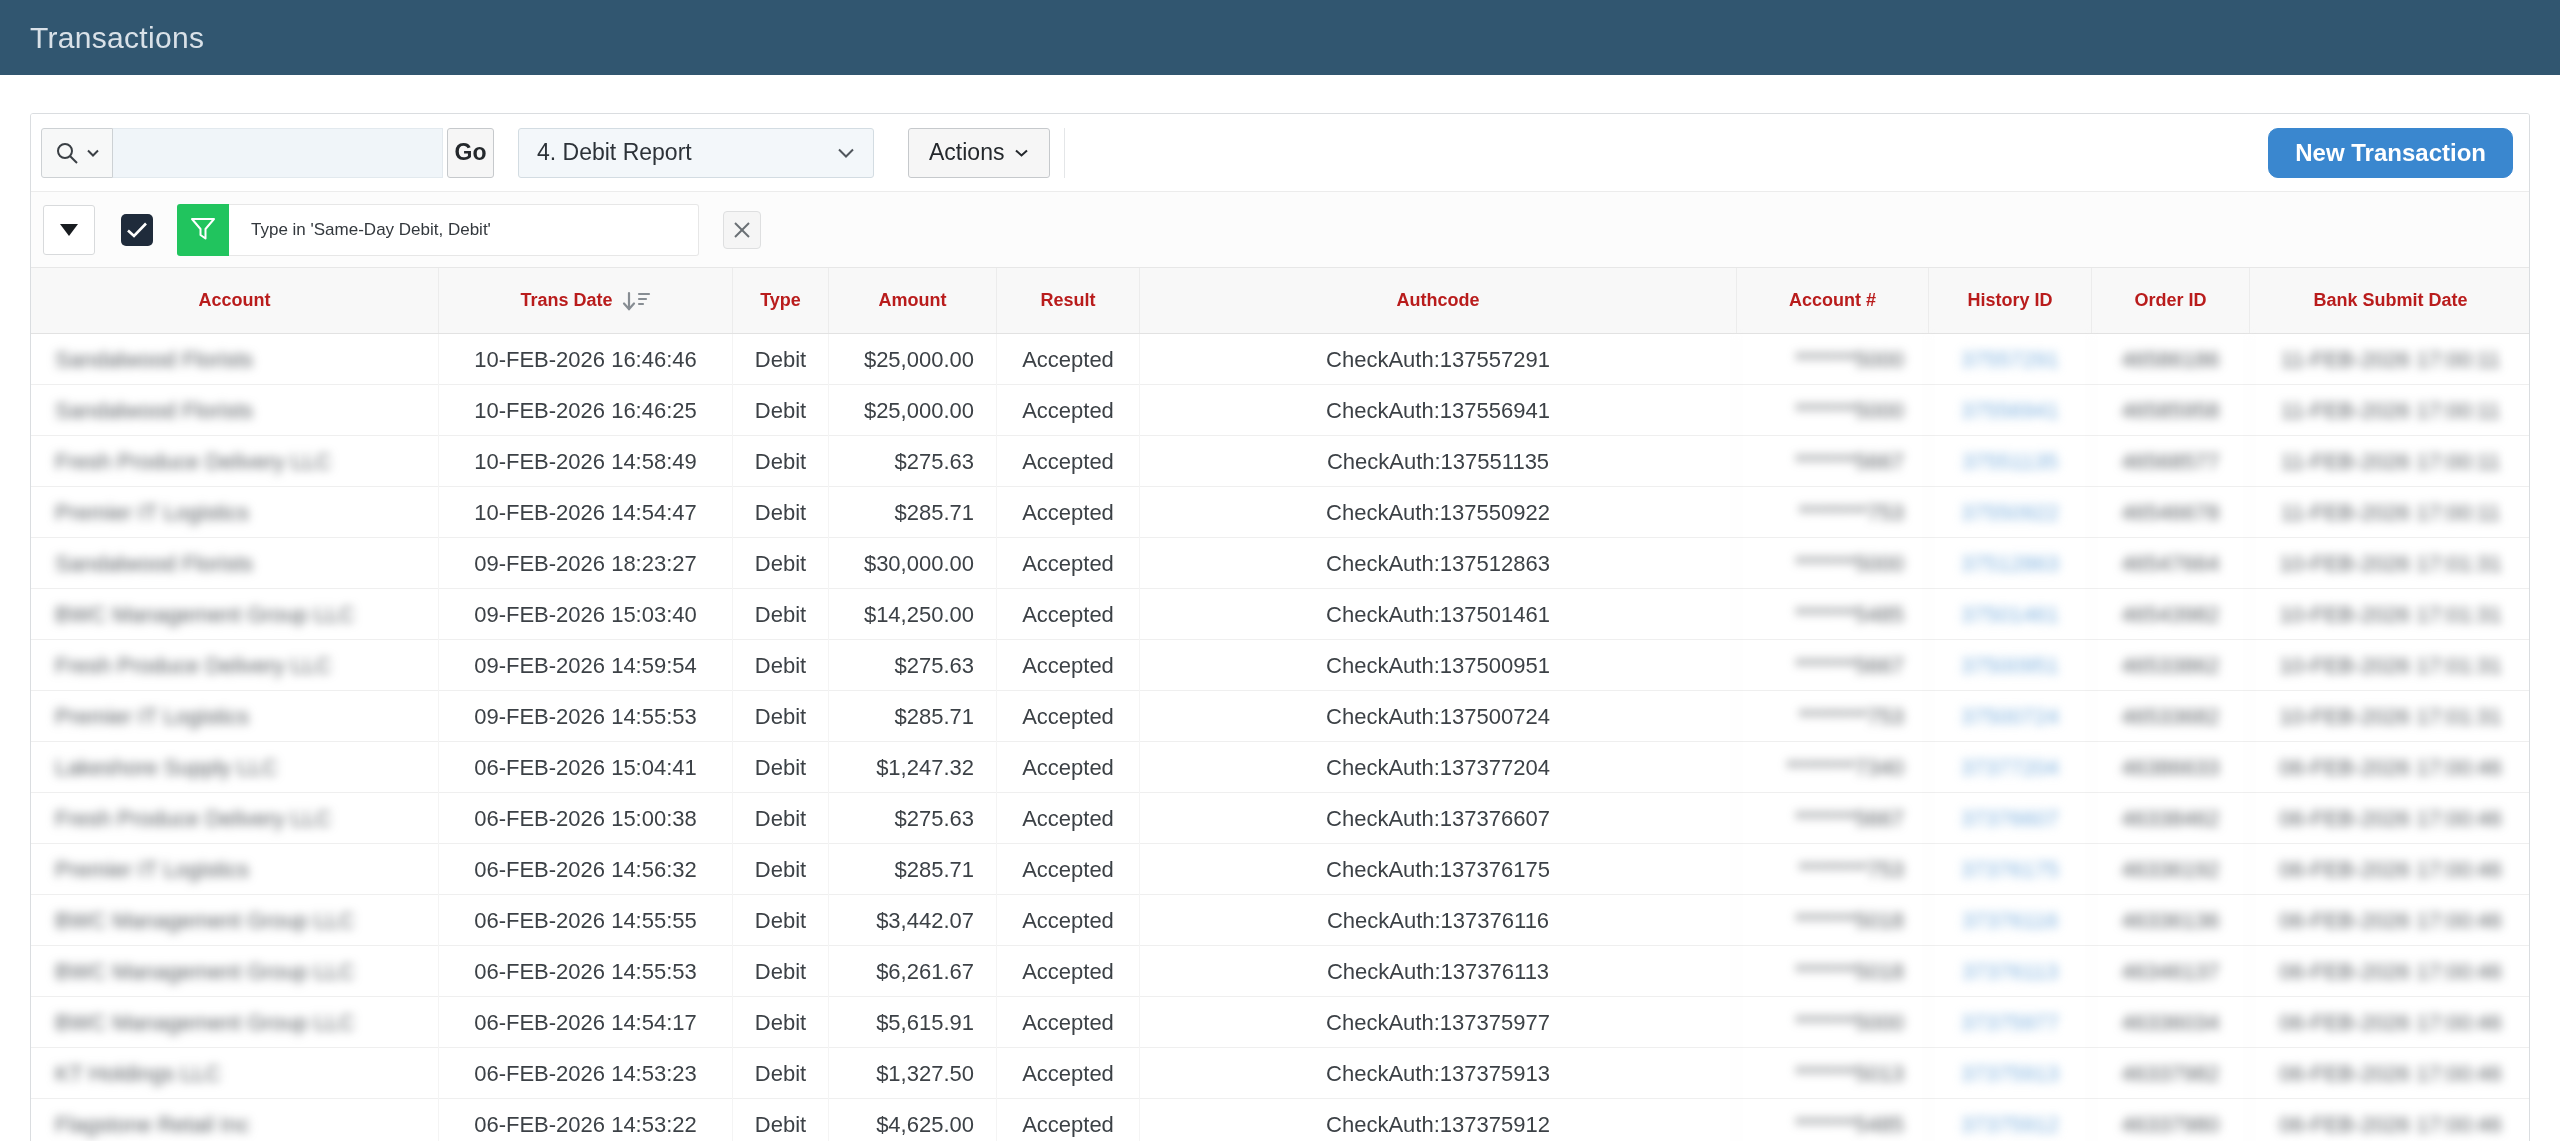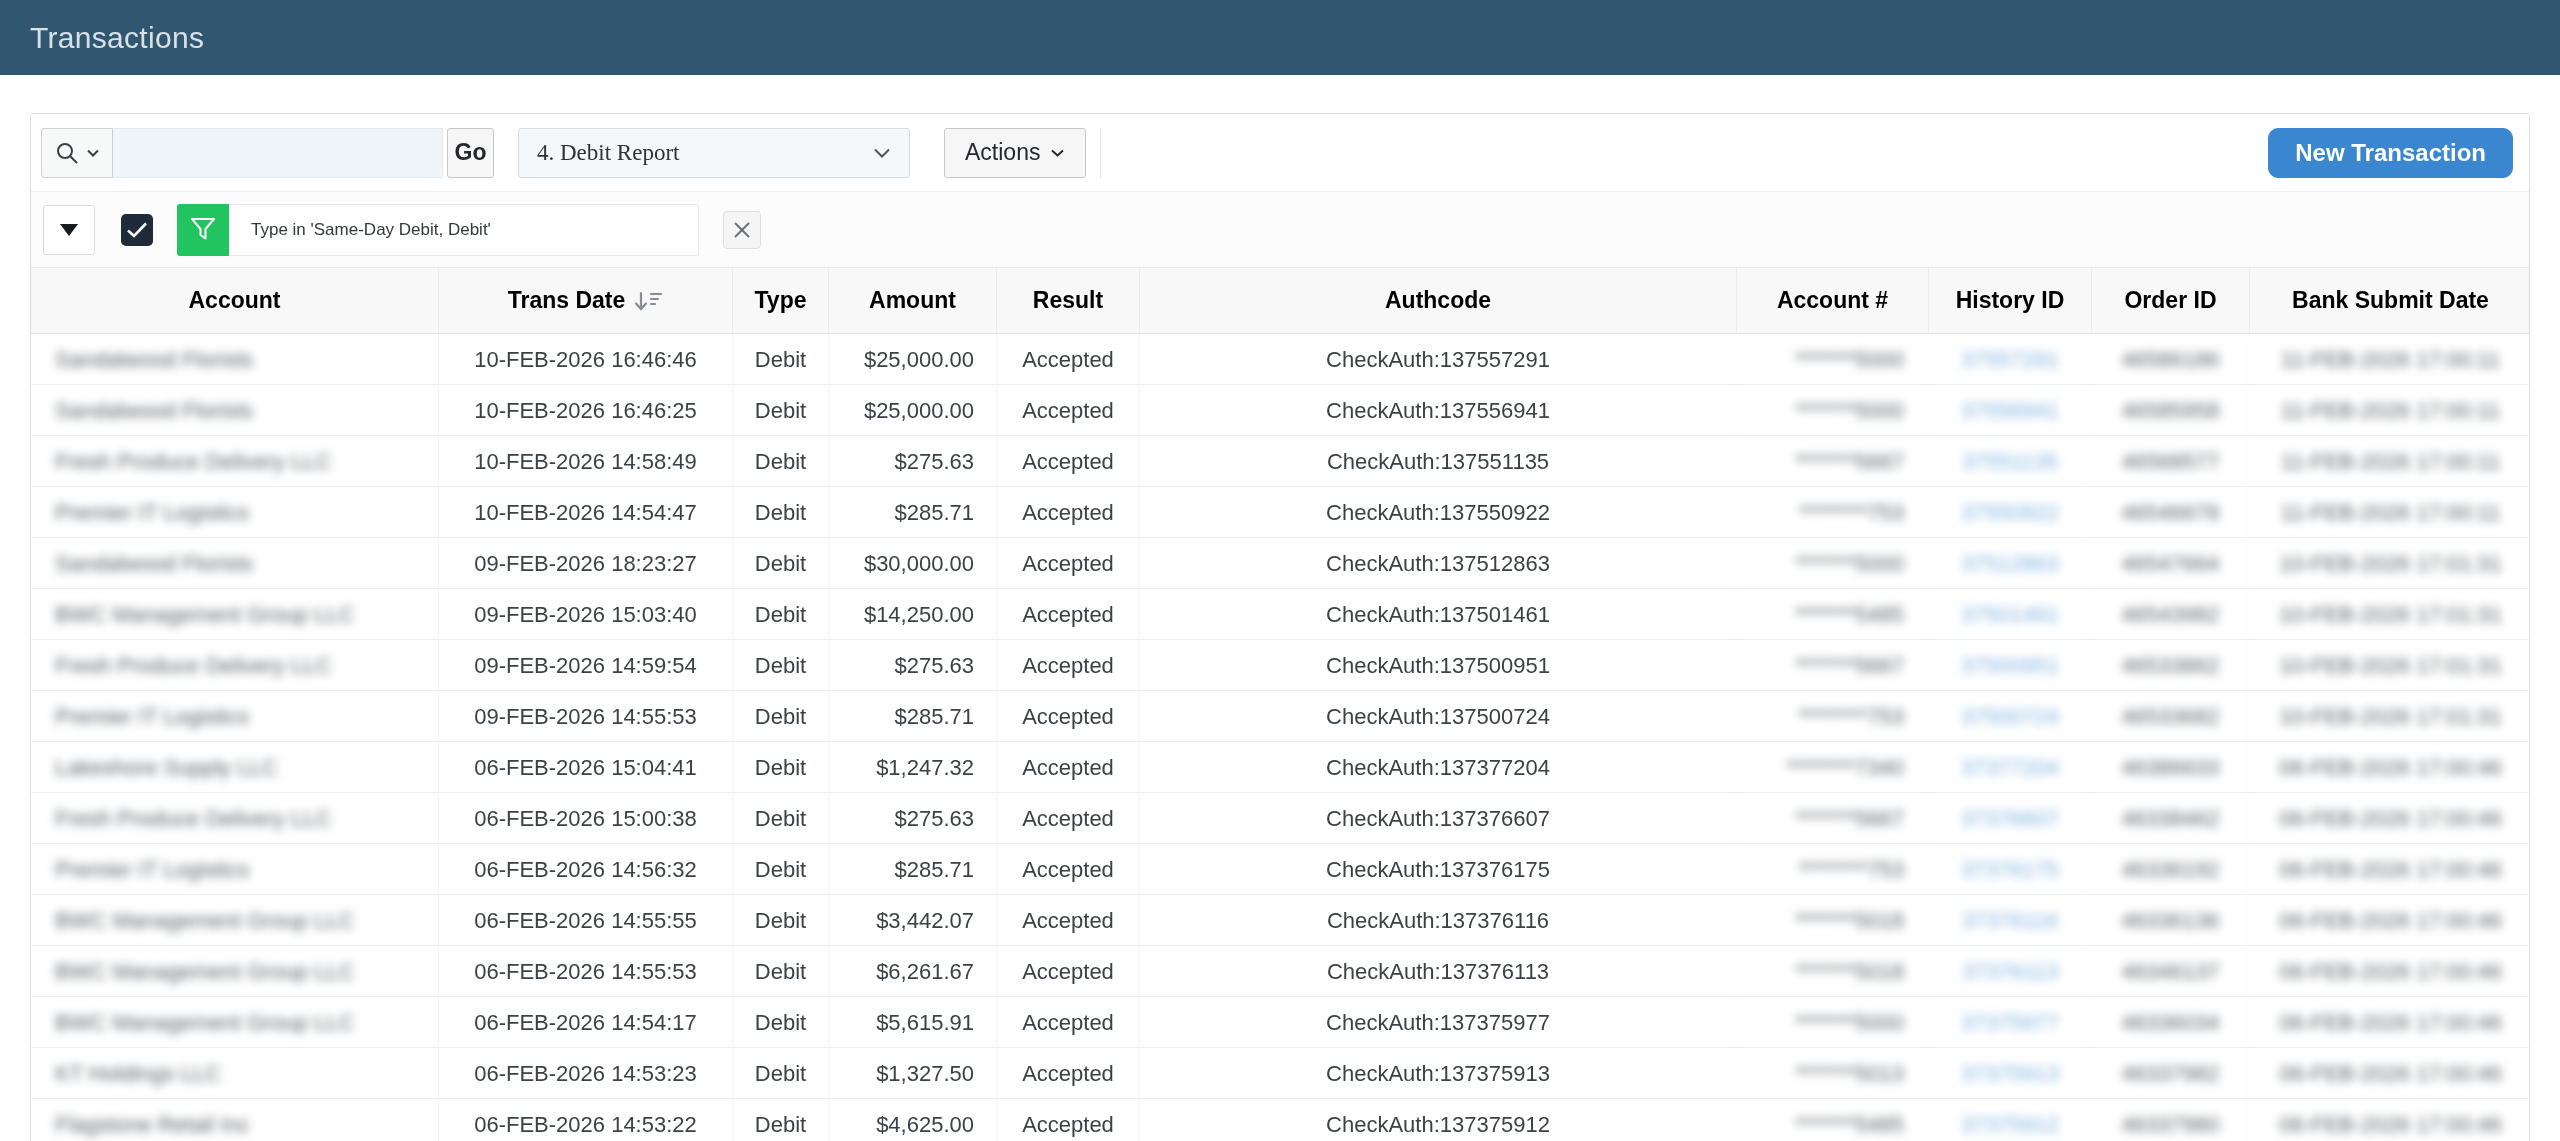--- a/index.html
+++ b/index.html
@@ -38,24 +38,24 @@
     width:330px; height:50px; background:#f0f5f9; border:1px solid #e2e9ee; border-left:none;
     font-size:22px; padding:0 14px; color:#333; outline:none;
   }
   .go-btn {
     width:47px; height:50px; margin-left:4px;
     background:#f6f6f6; border:1px solid #c6c9cc; border-radius:3px;
     font-size:23px; font-weight:700; color:#24282c; font-family:"Liberation Sans",sans-serif;
     cursor:pointer;
   }
   .report-select {
-    margin-left:24px; width:392px; height:50px;
+    margin-left:24px; width:356px; height:50px;
     background:#f3f7fa; border:1px solid #d3dce2; border-radius:3px;
     display:flex; align-items:center; padding:0 18px;
-    font-size:23px; color:#2c3238; cursor:pointer;font-family:Liberation Serif, serif;
+    font-size:23px; color:#2c3238; cursor:pointer;
   }
   .report-select .sel-caret { margin-left:auto; }
   .actions-btn {
     margin-left:34px; height:50px; padding:0 20px;
     background:#f6f6f6; border:1px solid #c6c9cc; border-radius:3px;
     display:flex; align-items:center; gap:10px;
     font-size:23px; color:#24282c; cursor:pointer;
   }
   .toolbar-divider { width:1px; height:50px; background:#e4e6e8; margin-left:14px; }
   .new-btn {
@@ -100,21 +100,21 @@
   
   .grid-row {
     display:grid;
     grid-template-columns:407px 294px 96px 168px 143px 597px 192px 163px 158px 282px;
   }
   .thead {
     height:66px; background:#f8f8f8; border-bottom:1px solid #e2e2e2; align-items:stretch;
   }
   .th {
     display:flex; align-items:center; justify-content:center; gap:8px;
-    color:#000000; font-size:23px; font-weight:700; cursor:pointer;
+    color:#b91c1c; font-size:18px; font-weight:700; cursor:pointer;
     border-left:1px solid #ececec; white-space:nowrap;
   }
   .th:first-child { border-left:none; }
   .tr { height:51px; border-bottom:1px solid #efefef; background:#fff; align-items:center; }
   .td {
     font-size:22px; color:#3c4146; padding:0 16px; white-space:nowrap; overflow:hidden;
     border-left:1px solid #f4f4f4; height:51px; display:flex; align-items:center;
   }
   .td:first-child { border-left:none; }
   .c-account  { justify-content:flex-start; padding-left:24px; }

